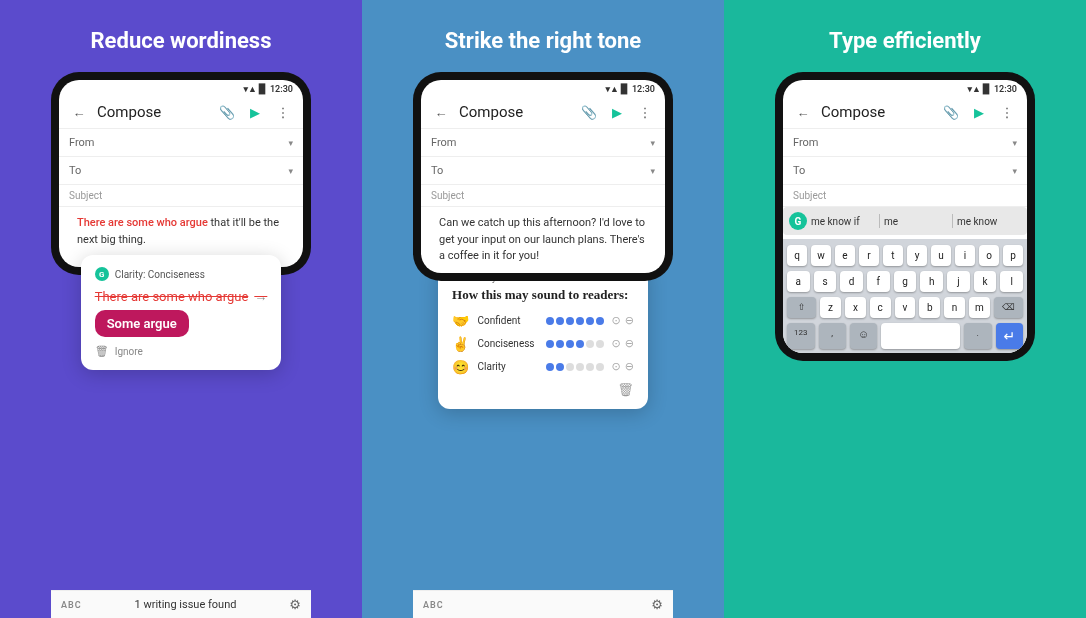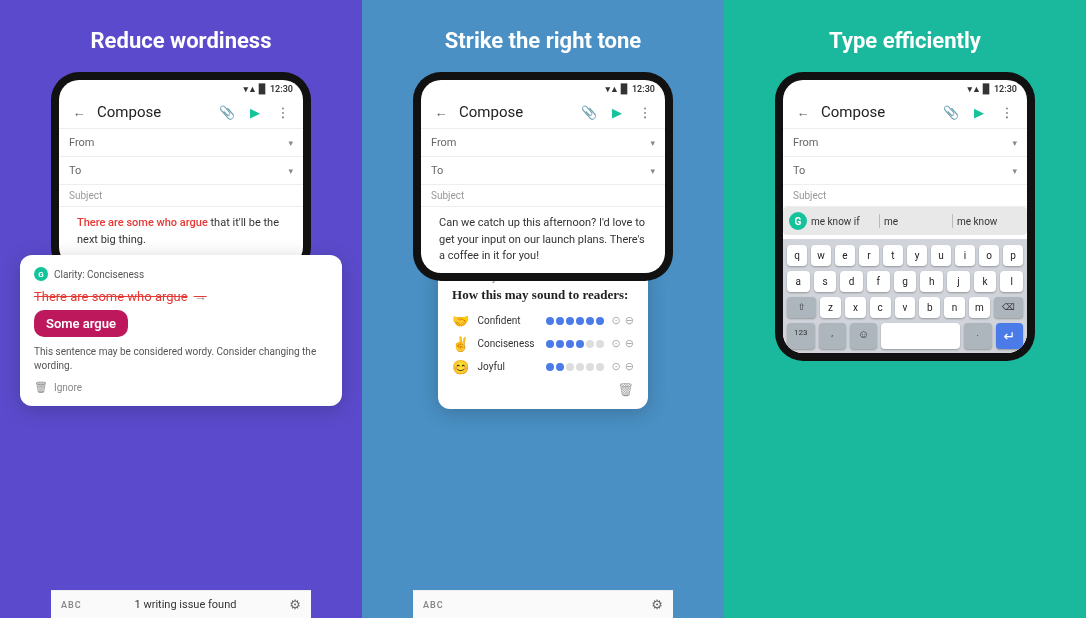--- a/index.html
+++ b/index.html
@@ -451,21 +451,20 @@
 
   <div class="suggestion-card">
     <div class="card-label">
       <div class="g-dot">G</div>
       <span>Clarity: Conciseness</span>
     </div>
     <div class="strikethrough">
       <span>There are some who argue</span><span class="arrow-right">→</span>
     </div>
     <div class="suggestion-btn">Some argue</div>
-    <div class="suggestion-text">This sentence may be considered wordy. Consider changing the wording.</div>
     <div class="card-footer">
       <span class="trash-icon">🗑</span>
       <span>Ignore</span>
     </div>
   </div>
 
   <div class="bottom-bar" style="width:260px; margin-top:auto;">
     <span class="abc-label">ABC</span>
     <span class="issue-text">1 writing issue found</span>
     <span class="gear-icon">⚙</span>
@@ -542,21 +541,21 @@
           <div class="dot dot-empty"></div>
       </div>
       <div class="tone-icons">
         <span>⊙</span>
           <span>⊖</span>
       </div>
     </div>
 
     <div class="tone-row">
       <span class="tone-emoji">😊</span>
-      <span class="tone-name">Joyful</span>
+      <span class="tone-name">Clarity</span>
       <div class="tone-dots">
         <div class="dot dot-filled"></div>
           <div class="dot dot-filled"></div>
           <div class="dot dot-empty"></div>
         <div class="dot dot-empty"></div>
           <div class="dot dot-empty"></div>
           <div class="dot dot-empty"></div>
       </div>
       <div class="tone-icons">
         <span>⊙</span>

